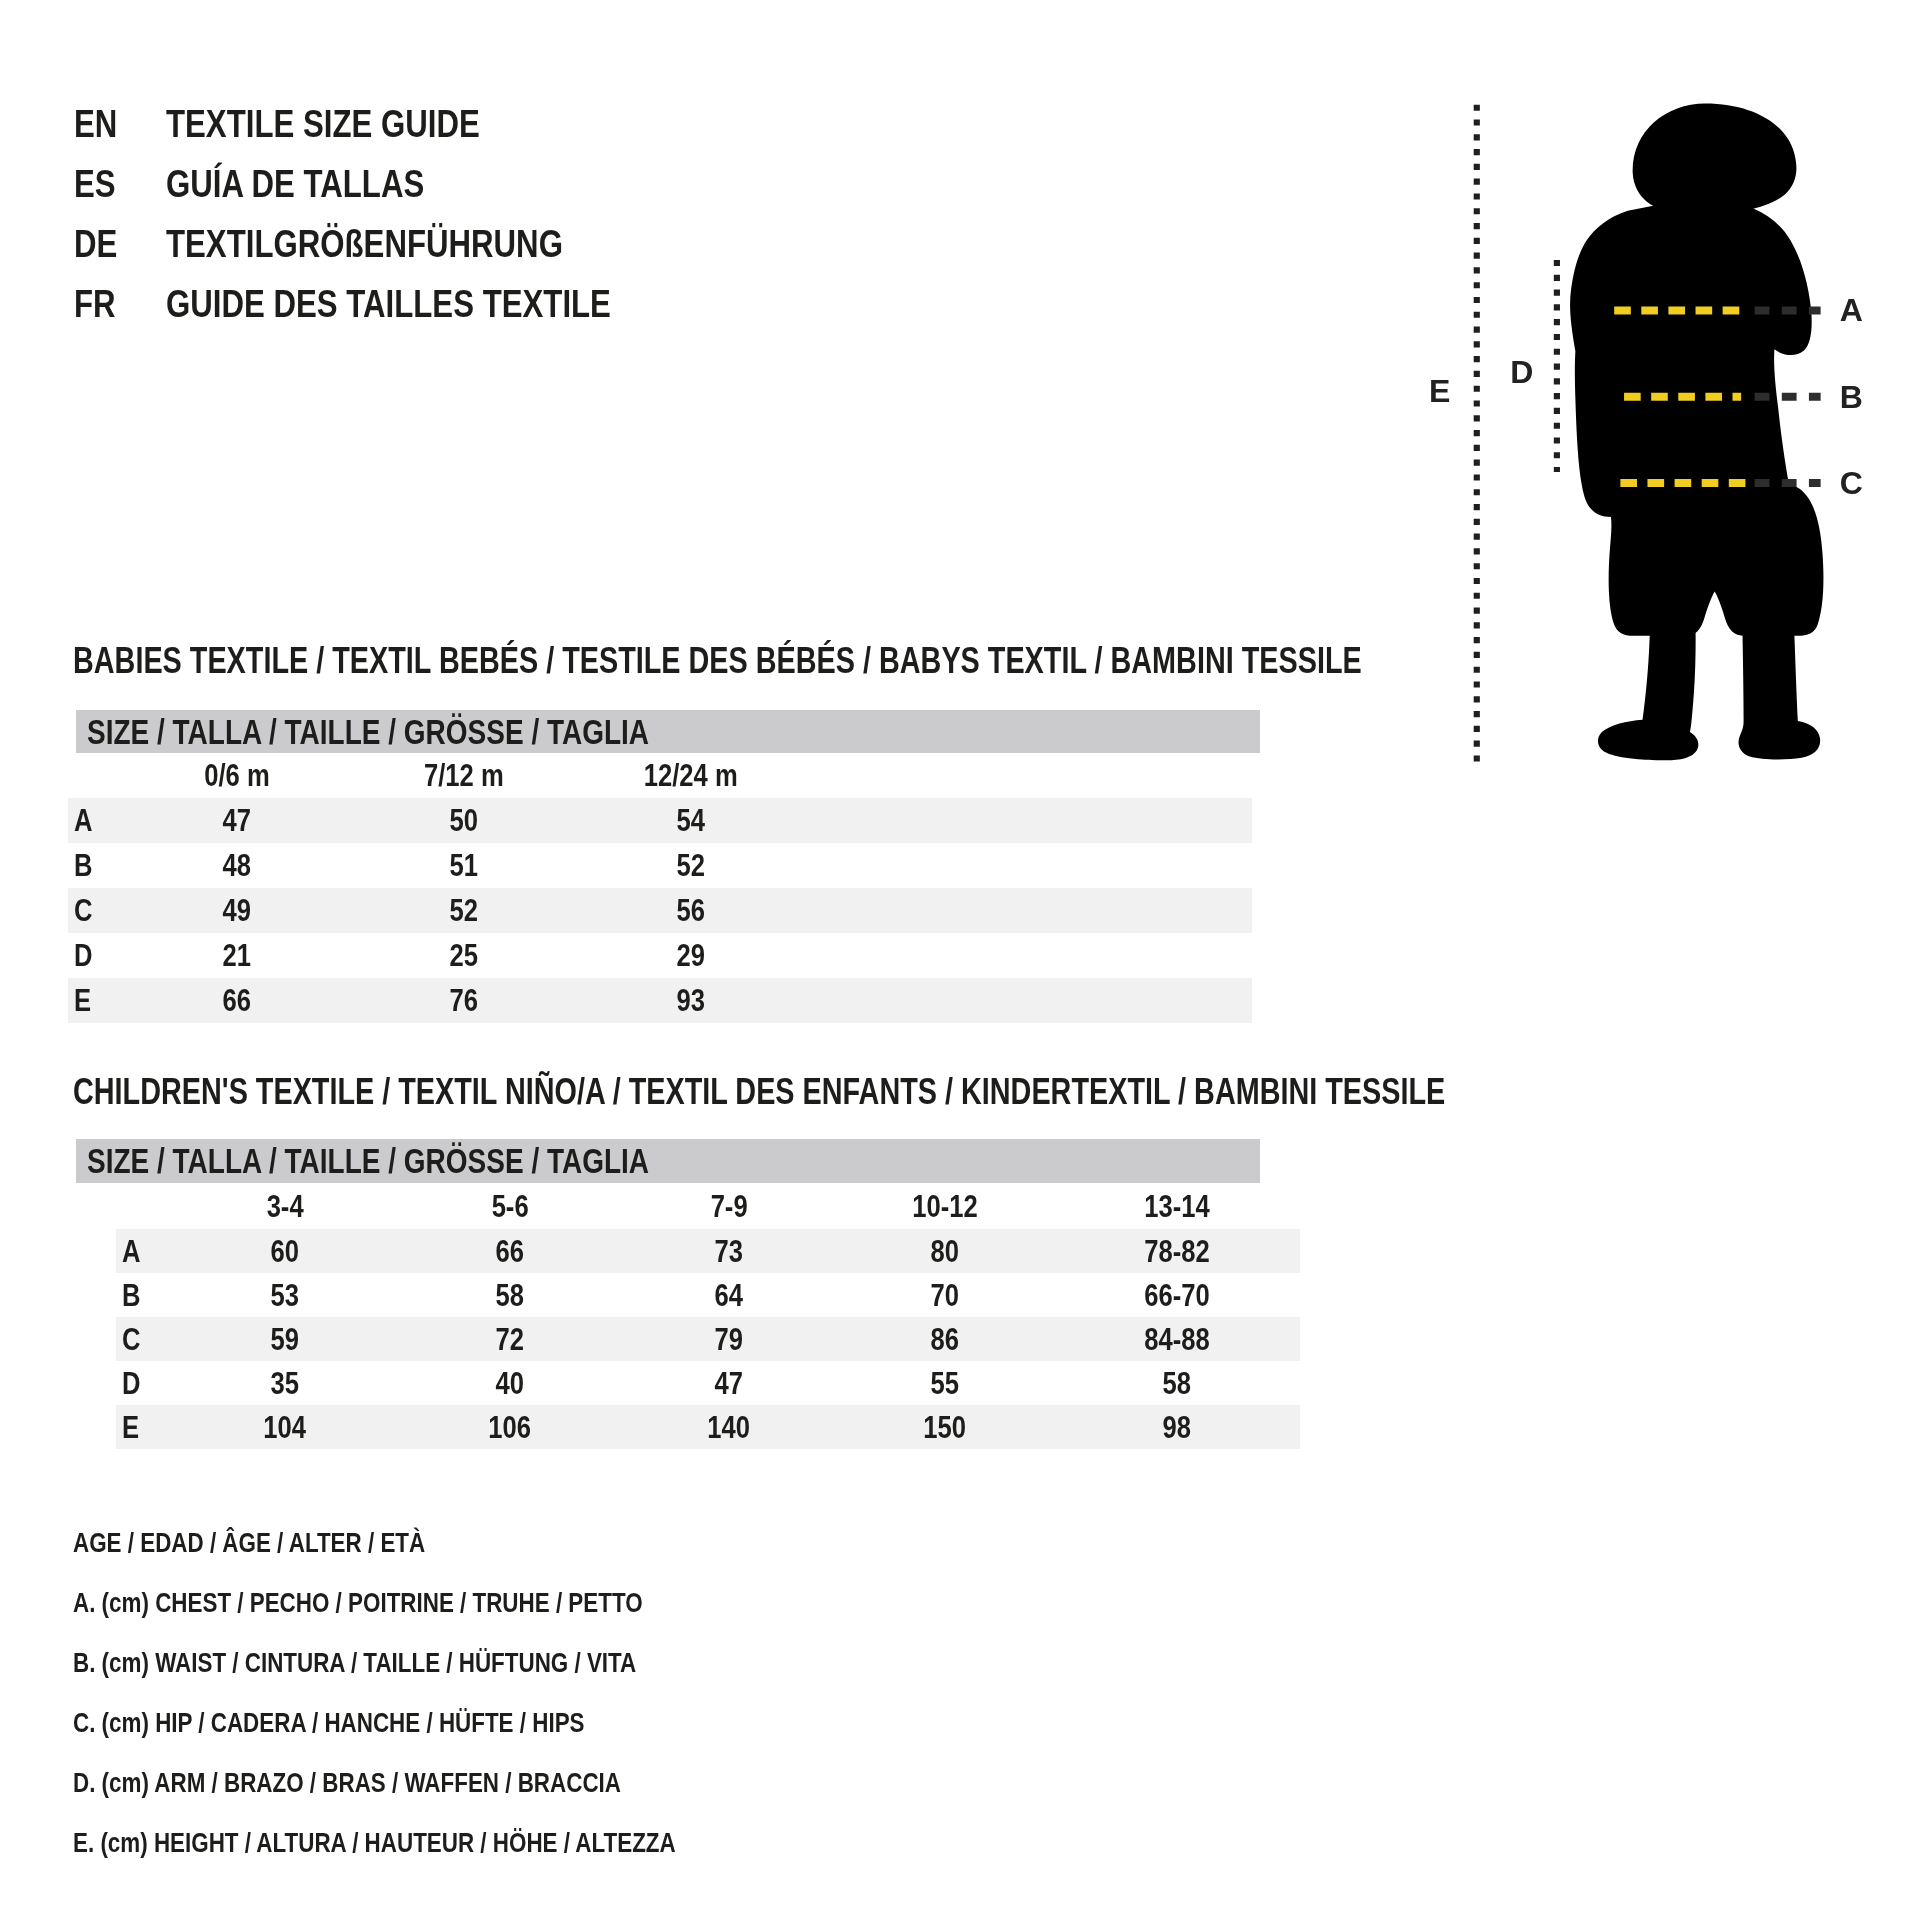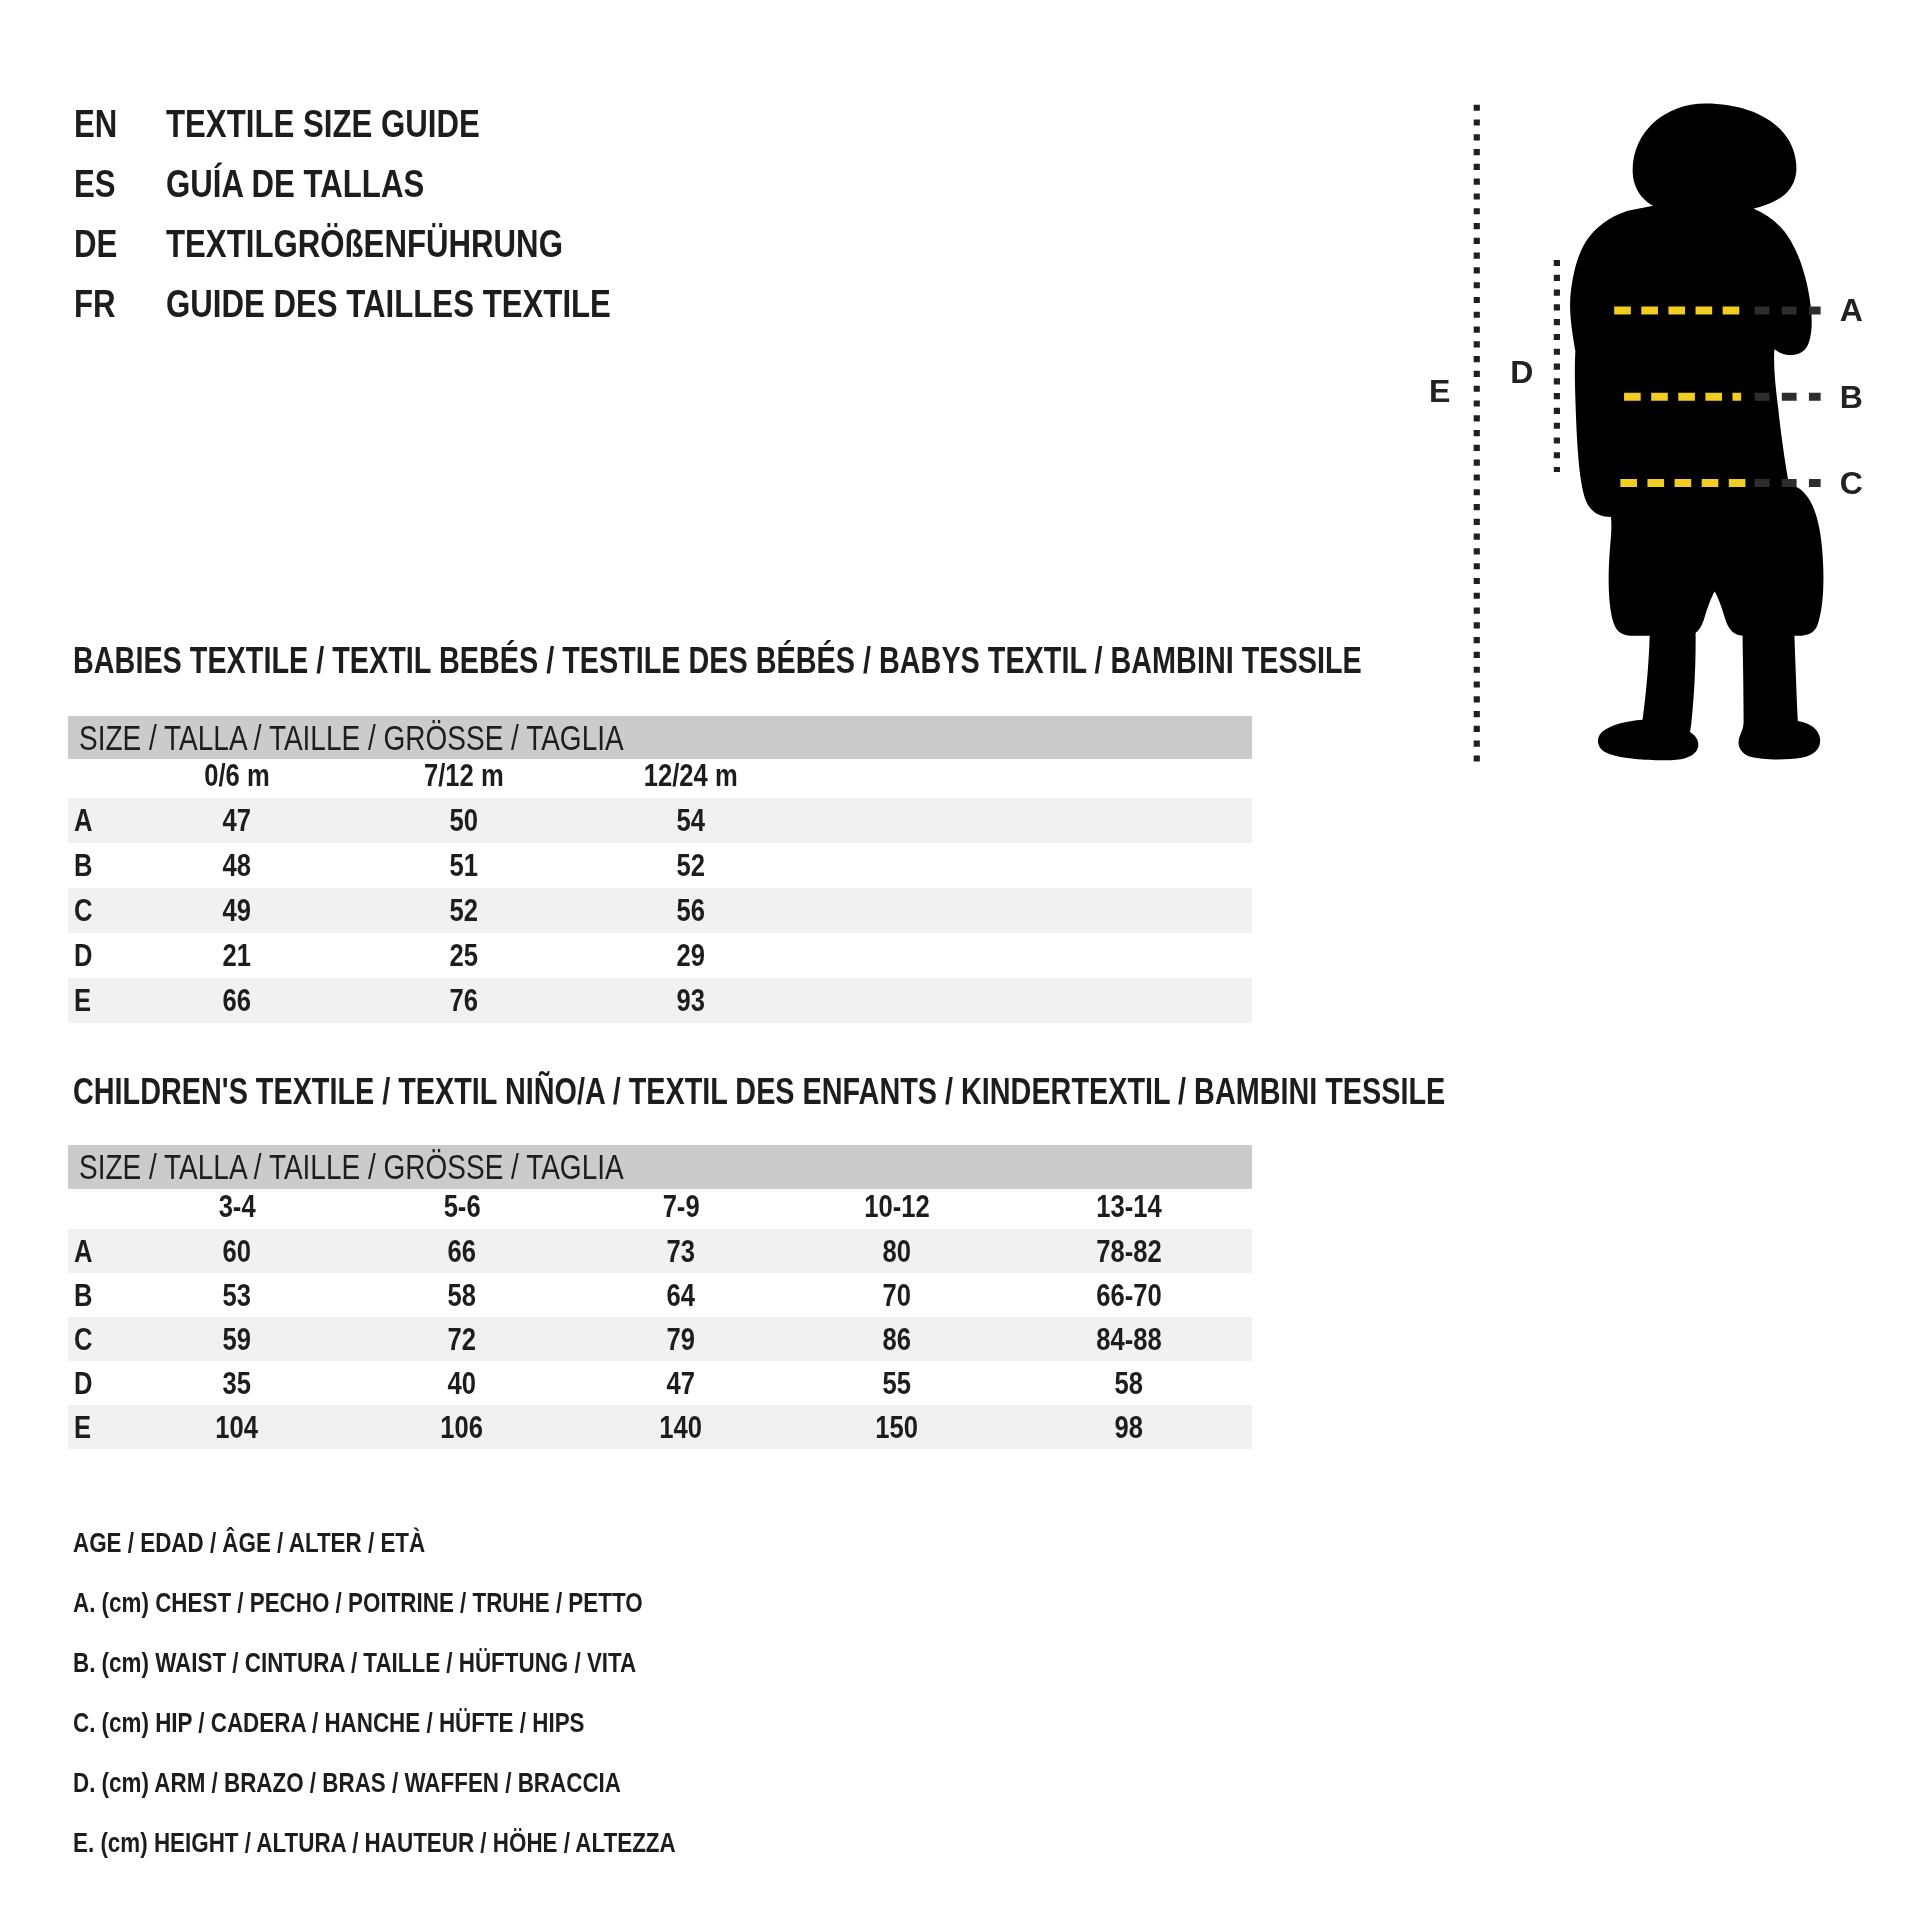--- a/index.html
+++ b/index.html
@@ -18,31 +18,31 @@
   .lang-code { display:inline-block; width:92px; vertical-align:top; }
 
   
   .section-title { position:absolute; left:73px; line-height:43px; font-size:36px; font-weight:700; white-space:nowrap; }
   #babies-title   { top:639px;text-align:center; }
   #children-title { top:1070px; }
 
   
   .size-table { position:absolute; left:68px; width:1184px; }
   .tbl-bar {
-    position:absolute; left:0; width:1184px; background:#cbcbcd;
-    font-size:35px; font-weight:400; padding-left:11px; white-space:nowrap;margin-top:6px;
+    position:absolute; left:8px; width:1184px; background:#cbcbcd;
+    font-size:35px; font-weight:700; padding-left:11px; white-space:nowrap;
   }
   #babies-table   { top:710px; }
   #children-table { top:1139px; }
   #babies-table   .tbl-bar { top:0; height:43px; line-height:43px; }
   #children-table .tbl-bar { top:0; height:44px; line-height:44px; }
 
   .trow { display:grid; width:1184px; }
   .babies-cols   { grid-template-columns:55px 228px 226px 227px auto; }
-  .children-cols { grid-template-columns:55px 228px 222px 216px 216px auto; }
+  .children-cols { grid-template-columns:55px 228px 222px 216px 216px auto;margin-left:48px; }
   .trow .c { text-align:center; font-size:32px; font-weight:700; overflow:visible; }
   .trow .lab { text-align:left; padding-left:6.2px; }
   #babies-table   .thead { position:absolute; top:43px;  left:0; }
   #children-table .thead { position:absolute; top:44px;  left:0; }
   #babies-table   .thead .c { line-height:45px; height:57px; }
   #children-table .thead .c { line-height:46px; height:46px; }
   #babies-table   .tbody { position:absolute; top:88px; left:0; }
   #children-table .tbody { position:absolute; top:90px; left:0; }
   #babies-table   .tbody .trow { height:45px; }
   #babies-table   .tbody .c    { line-height:45px; }

